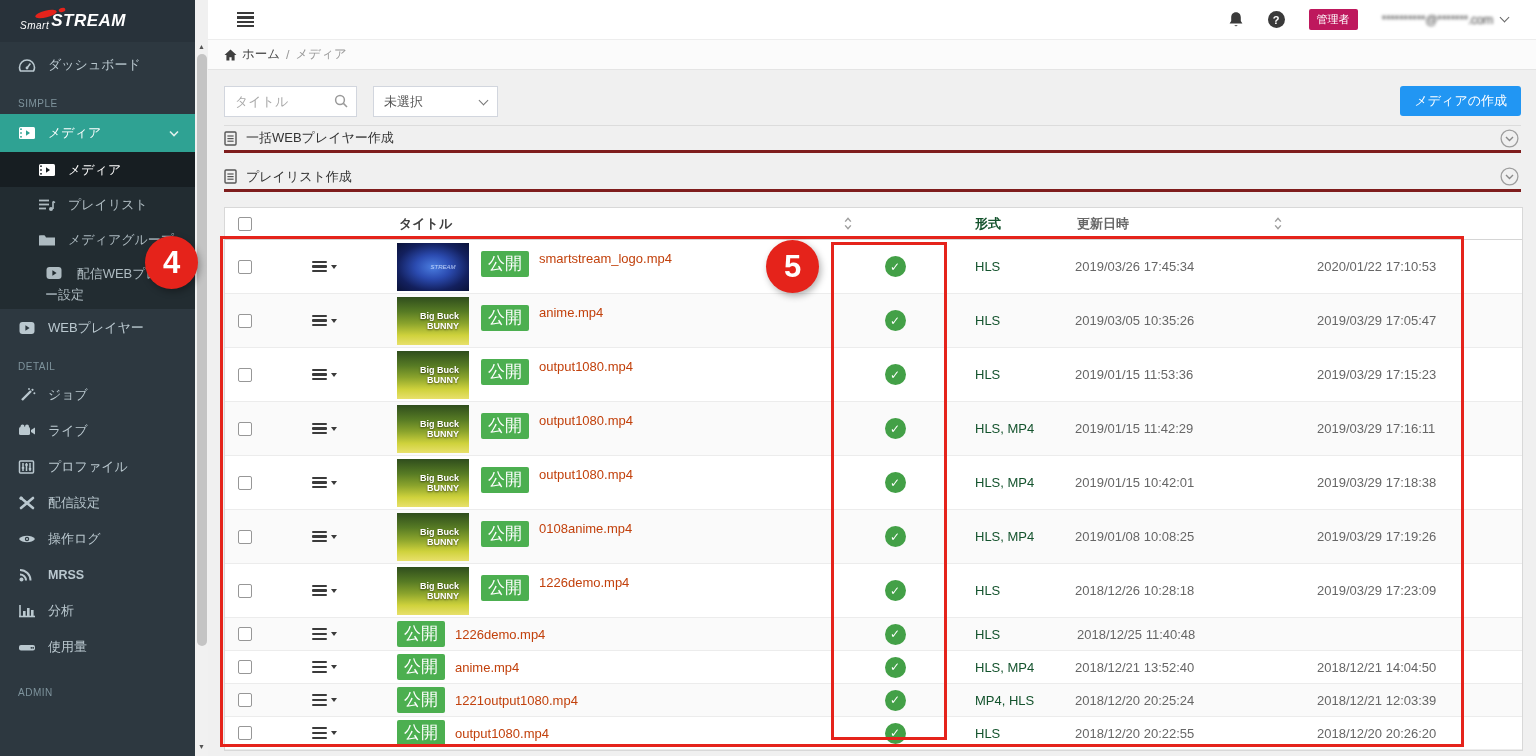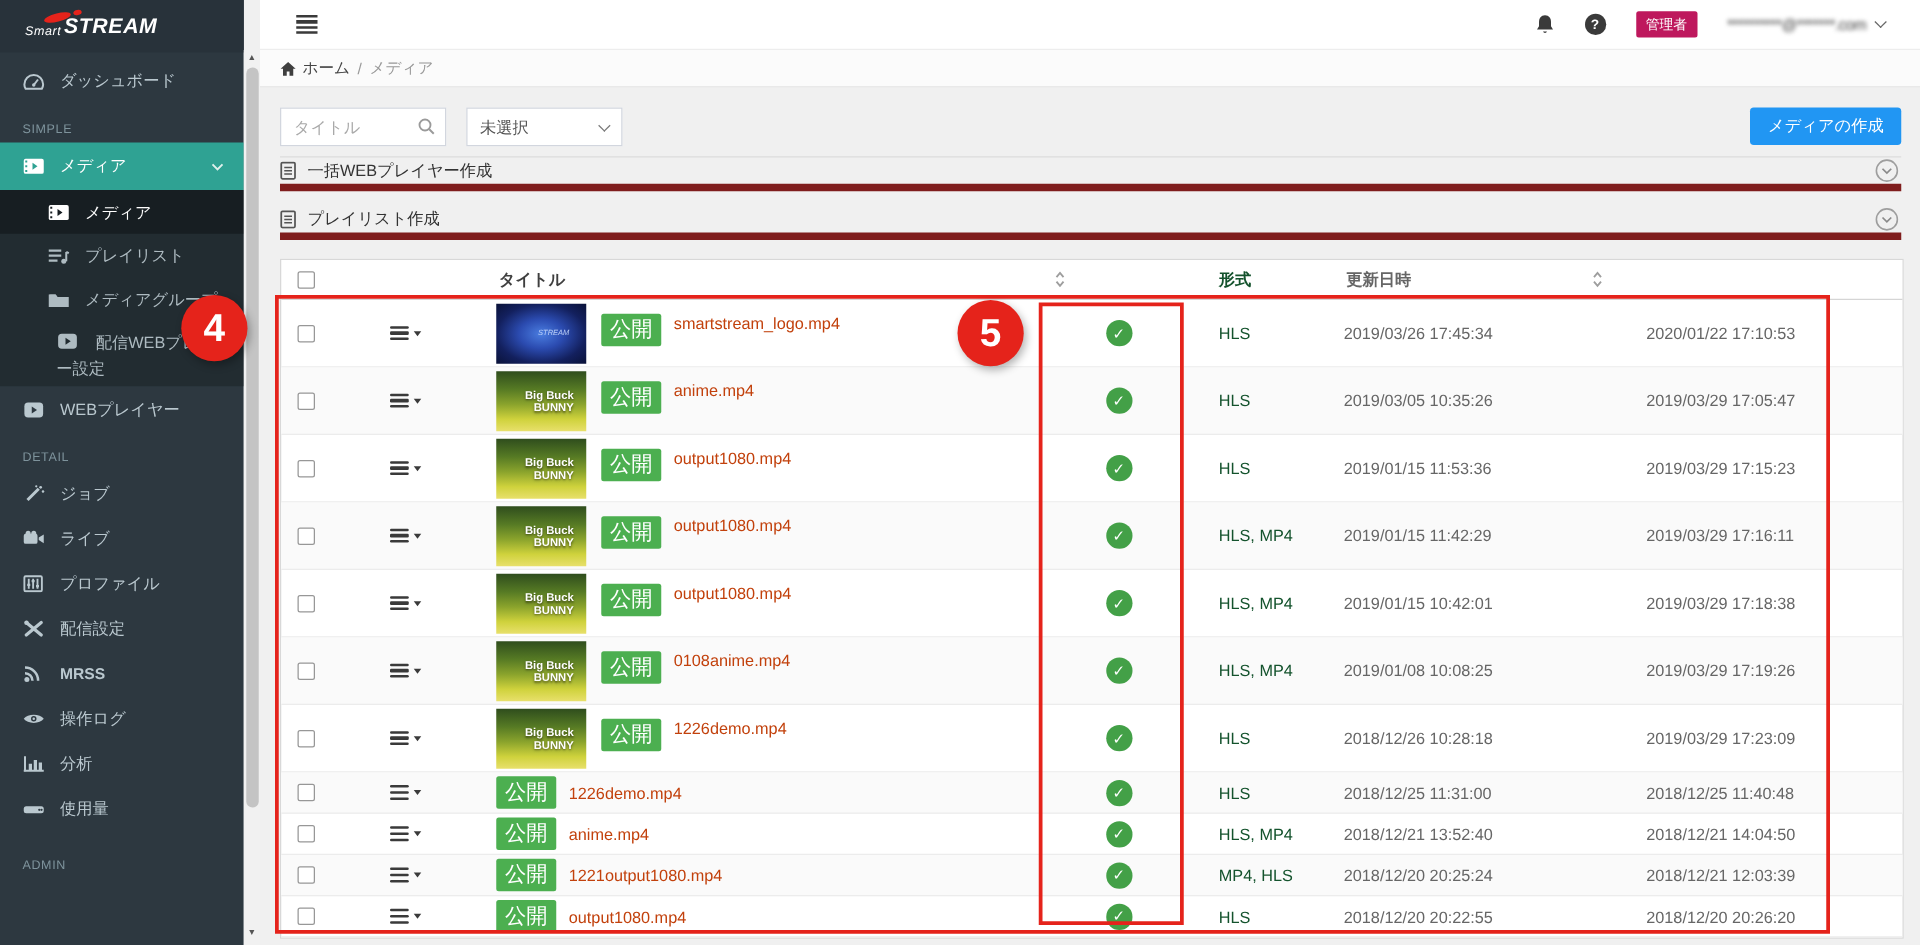--- a/index.html
+++ b/index.html
@@ -54,21 +54,21 @@
   .content { position:absolute; left:208px; top:70px; width:1328px; height:686px; background:#f0f0f0; padding:16px 15px 0 16px; }
   .filters { display:flex; align-items:flex-start; }
   .search-box { position:relative; width:133px; }
   .search-box input { width:133px; height:31px; border:1px solid #d2d6de; background:#fff; padding:0 28px 0 10px; font-size:13px; color:#333; outline:none; font-family:inherit; }
   .search-box input::placeholder { color:#a9a9a9; }
   .search-ico { position:absolute; right:9px; top:8px; cursor:pointer; }
   .selbox { margin-left:16px; width:125px; height:31px; background:#fff; border:1px solid #d2d6de; display:flex; align-items:center; padding:0 10px; font-size:13px; color:#555; cursor:pointer; }
   .selbox .chev-sm { margin-left:auto; margin-top:-2px; border-color:#777; }
   .create-btn { margin-left:auto; height:30px; background:#2196F3; border:none; color:#fff; font-size:13px; padding:0 14px; border-radius:3px; cursor:pointer; font-family:inherit; }
 
-  .acc-row { margin-top:8px; height:28px; border-bottom:6px solid #7f1d1d; display:flex; align-items:center; gap:9px; font-size:13px; color:#333; cursor:pointer; }
+  .acc-row { margin-top:8px; height:28px; border-bottom:3px solid #7f1d1d; display:flex; align-items:center; gap:9px; font-size:13px; color:#333; cursor:pointer; }
   .acc-row.first { border-top:1px solid #dcdcdc; margin-top:8px; }
   .acc-row + .acc-row { margin-top:11px; }
   .acc-chev { margin-left:auto; margin-right:2px; cursor:pointer; }
 
   
   .tbl { margin-top:15px; width:1299px; background:#fff; border:1px solid #d8d8d8; font-size:13px; }
   .tr { display:grid; grid-template-columns:40px 118px 478px 90px 110px 240px 221px; border-bottom:1px solid #ececec; }
   .tr.head { height:32px; border-bottom:1px solid #d5d5d5; font-weight:bold; color:#3f3f3f; }
   .td { display:flex; align-items:center; }
   .c-check { justify-content:center; }
@@ -226,33 +226,33 @@
       <div class="nav-item" style="height:36px">
         <svg width="18" height="14" viewBox="0 0 18 14">
             <line x1="3" y1="2" x2="15" y2="12" stroke="#bac8cf" stroke-width="2.6" stroke-linecap="round"></line>
             <line x1="15" y1="2" x2="3" y2="12" stroke="#bac8cf" stroke-width="2.6" stroke-linecap="round"></line>
             <circle cx="3.2" cy="2.2" r="1.8" fill="#bac8cf"></circle>
           </svg>
         <span>配信設定</span>
       </div>
       <div class="nav-item" style="height:36px">
         <svg width="18" height="14" viewBox="0 0 18 14">
+            <path d="M1 7 C4 2.6 14 2.6 17 7 C14 11.4 4 11.4 1 7 Z" fill="#bac8cf"></path>
+            <circle cx="9" cy="7" r="2.2" fill="#2d3840"></circle>
+            <circle cx="9" cy="7" r="1" fill="#bac8cf"></circle>
+          </svg>
+        <span>操作ログ</span>
+      </div>
+      <div class="nav-item" style="height:36px">
+        <svg width="18" height="14" viewBox="0 0 18 14">
             <circle cx="3.5" cy="11.5" r="2" fill="#bac8cf"></circle>
             <path d="M2 6.5 a6 6 0 0 1 6 6" fill="none" stroke="#bac8cf" stroke-width="2"></path>
             <path d="M2 2 a10.5 10.5 0 0 1 10.5 10.5" fill="none" stroke="#bac8cf" stroke-width="2"></path>
           </svg>
         <span style="font-weight:bold;font-size:12.5px">MRSS</span>
-      </div>
-      <div class="nav-item" style="height:36px">
-        <svg width="18" height="14" viewBox="0 0 18 14">
-            <path d="M1 7 C4 2.6 14 2.6 17 7 C14 11.4 4 11.4 1 7 Z" fill="#bac8cf"></path>
-            <circle cx="9" cy="7" r="2.2" fill="#2d3840"></circle>
-            <circle cx="9" cy="7" r="1" fill="#bac8cf"></circle>
-          </svg>
-        <span>操作ログ</span>
       </div>
       <div class="nav-item" style="height:36px">
         <svg width="18" height="14" viewBox="0 0 18 14">
             <line x1="2" y1="1" x2="2" y2="13" stroke="#bac8cf" stroke-width="1.6"></line>
             <line x1="1" y1="12.5" x2="17" y2="12.5" stroke="#bac8cf" stroke-width="1.6"></line>
             <rect x="5" y="7" width="2.6" height="5" fill="#bac8cf"></rect>
             <rect x="9" y="4" width="2.6" height="8" fill="#bac8cf"></rect>
             <rect x="13" y="6" width="2.6" height="6" fill="#bac8cf"></rect>
           </svg>
         <span>分析</span>
@@ -592,21 +592,20 @@
             </button>
           </div>
         <div class="td c-title">
           <span class="badge">公開</span>
           <span class="fname">1226demo.mp4</span>
         </div>
         <div class="td c-status">
             <span class="check">✓</span>
           </div>
         <div class="td c-format">HLS</div>
-        <div class="td c-created">2018/12/25 11:31:00</div>
         <div class="td c-updated">2018/12/25 11:40:48</div>
       </div>
 
       <div class="tr body row-compact">
         <div class="td c-check">
             <input type="checkbox" style="">
           </div>
         <div class="td c-menu">
             <button class="menu-btn">
               <span class="mbars">

